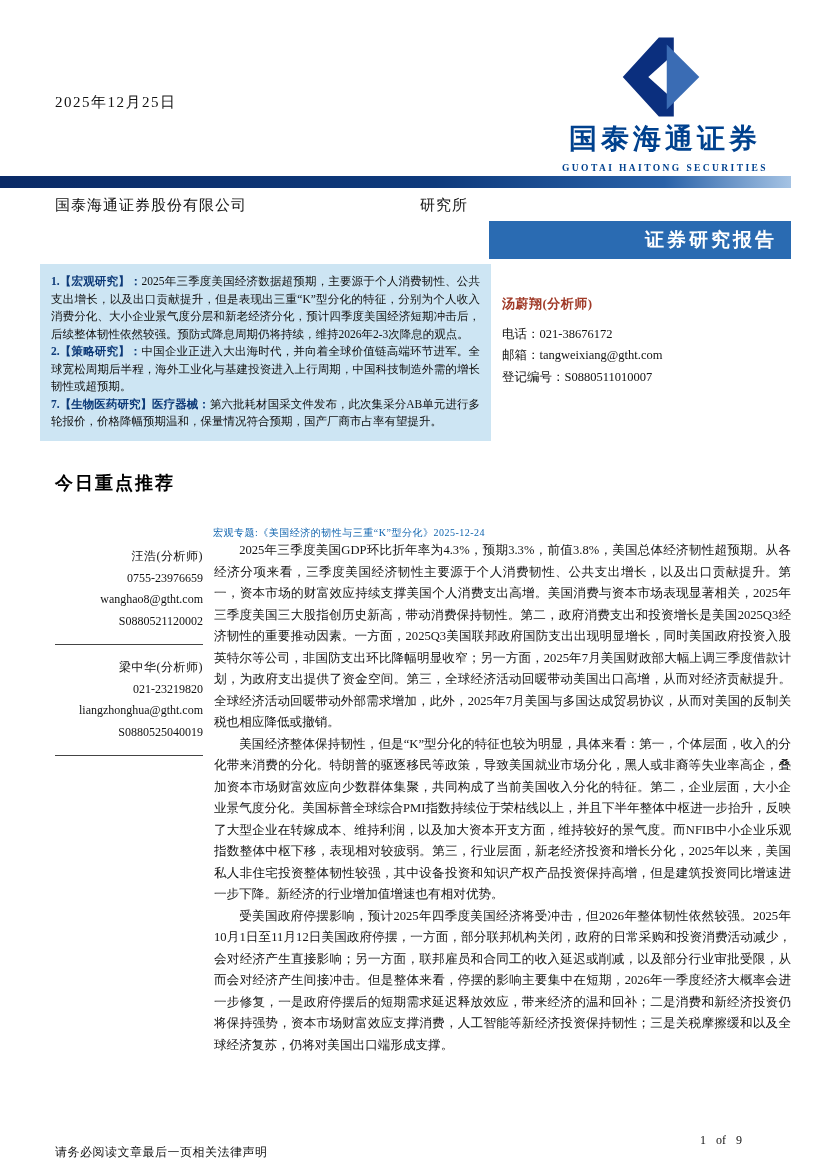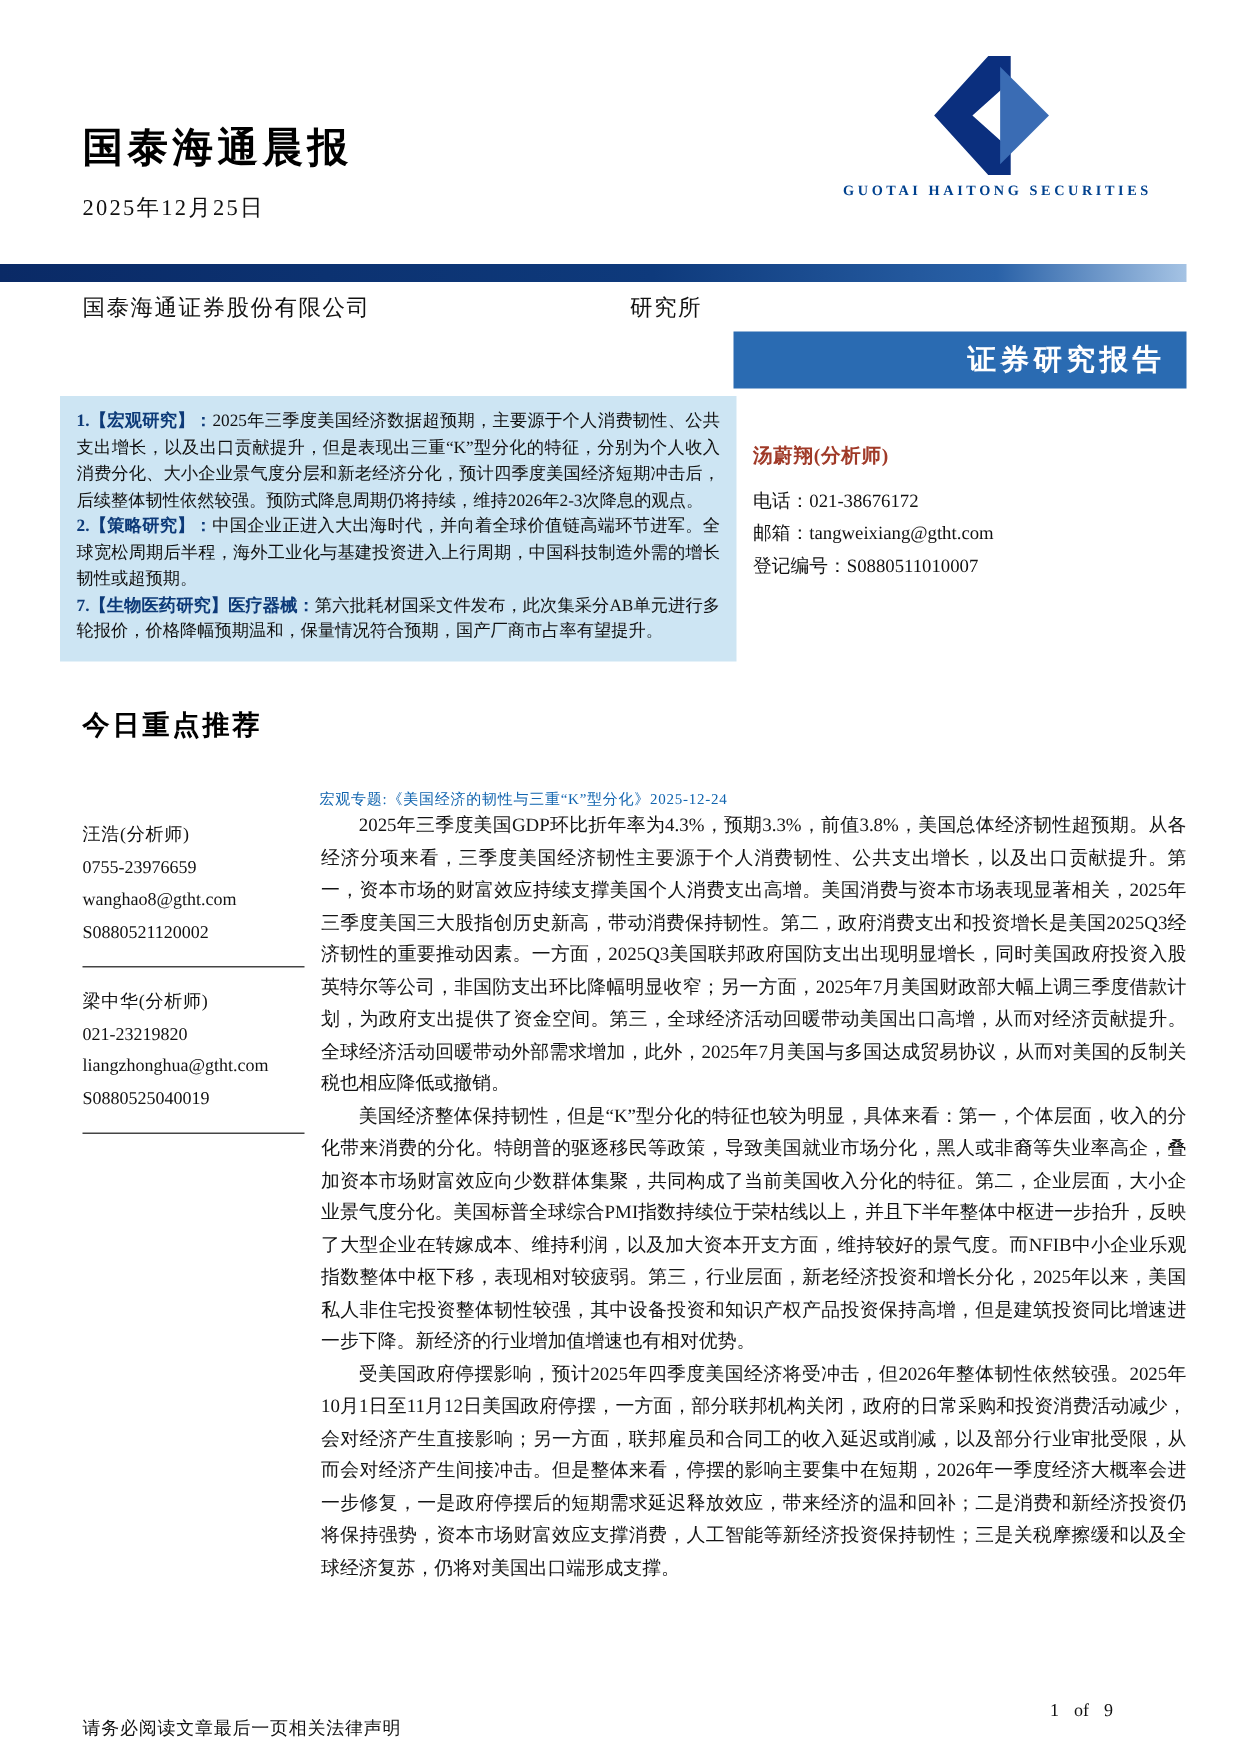--- a/index.html
+++ b/index.html
@@ -31,48 +31,48 @@
   .summary-box p { margin:0; }
   .summary-tag { font-weight:bold; color:#0d3a78; }
   
   .lead-analyst { position:absolute; left:502px; top:293px; font-size:12.5px; line-height:21.5px; }
   .lead-analyst .name { font-size:13px; font-weight:bold; color:#a03a28; margin-bottom:9px; letter-spacing:0.5px; }
   
   .section-heading { position:absolute; left:55px; top:471px; font-size:18px; font-weight:bold; letter-spacing:2px; color:#000; }
   .article-title { position:absolute; left:213px; top:526px; width:578px; text-align:left;
                    font-size:10px; font-weight:normal; color:#0f63ae; letter-spacing:0.5px; }
   
-  .analyst-sidebar { position:absolute; left:55px; top:546px; width:148px; text-align:left;
+  .analyst-sidebar { position:absolute; left:55px; top:546px; width:148px; text-align:right;
                      font-size:12px; line-height:21.5px; }
   .analyst-block { border-bottom:1px solid #444; padding-bottom:12px; margin-bottom:12px; }
   .analyst-block .a-name { letter-spacing:0.5px; }
   
   .article-body { position:absolute; left:214px; top:540px; width:577px;
                   font-size:12.6px; line-height:21.5px; text-align:justify; color:#141414; }
   .article-body p { text-indent:2em; margin:0; }
   .footer-disclaimer { position:absolute; left:55px; top:1144px; font-size:12px; letter-spacing:0.5px; }
   .pageno { position:absolute; top:1133px; right:84px; font-size:12px; }
   .pageno span { display:inline-block; }
   .pageno .sep { margin:0 7px; }
 </style>
 </head>
 <body>
 
 <div class="page">
 
   <div class="masthead-left">
-    <div class="report-title">国泰海通晨报</div>
     <div class="report-date">2025年12月25日</div>
   </div>
 
   <div class="logo-block">
     <svg class="logo-diamond" width="88" height="82" viewBox="0 0 100 92">
       <polygon points="43,1 2,46 43,91 60,91 60,72 31,46 60,20 60,1" fill="#0b2f7e"></polygon>
       <polygon points="52,9 89,46 52,83" fill="#3a6cb4"></polygon>
     </svg>
+    <div class="logo-cn">国泰海通证券</div>
     <div class="logo-en">GUOTAI HAITONG SECURITIES</div>
   </div>
 
   <div class="header-bar"></div>
 
   <div class="company-row">
     <span>国泰海通证券股份有限公司</span>
     <span class="department">研究所</span>
   </div>
 

